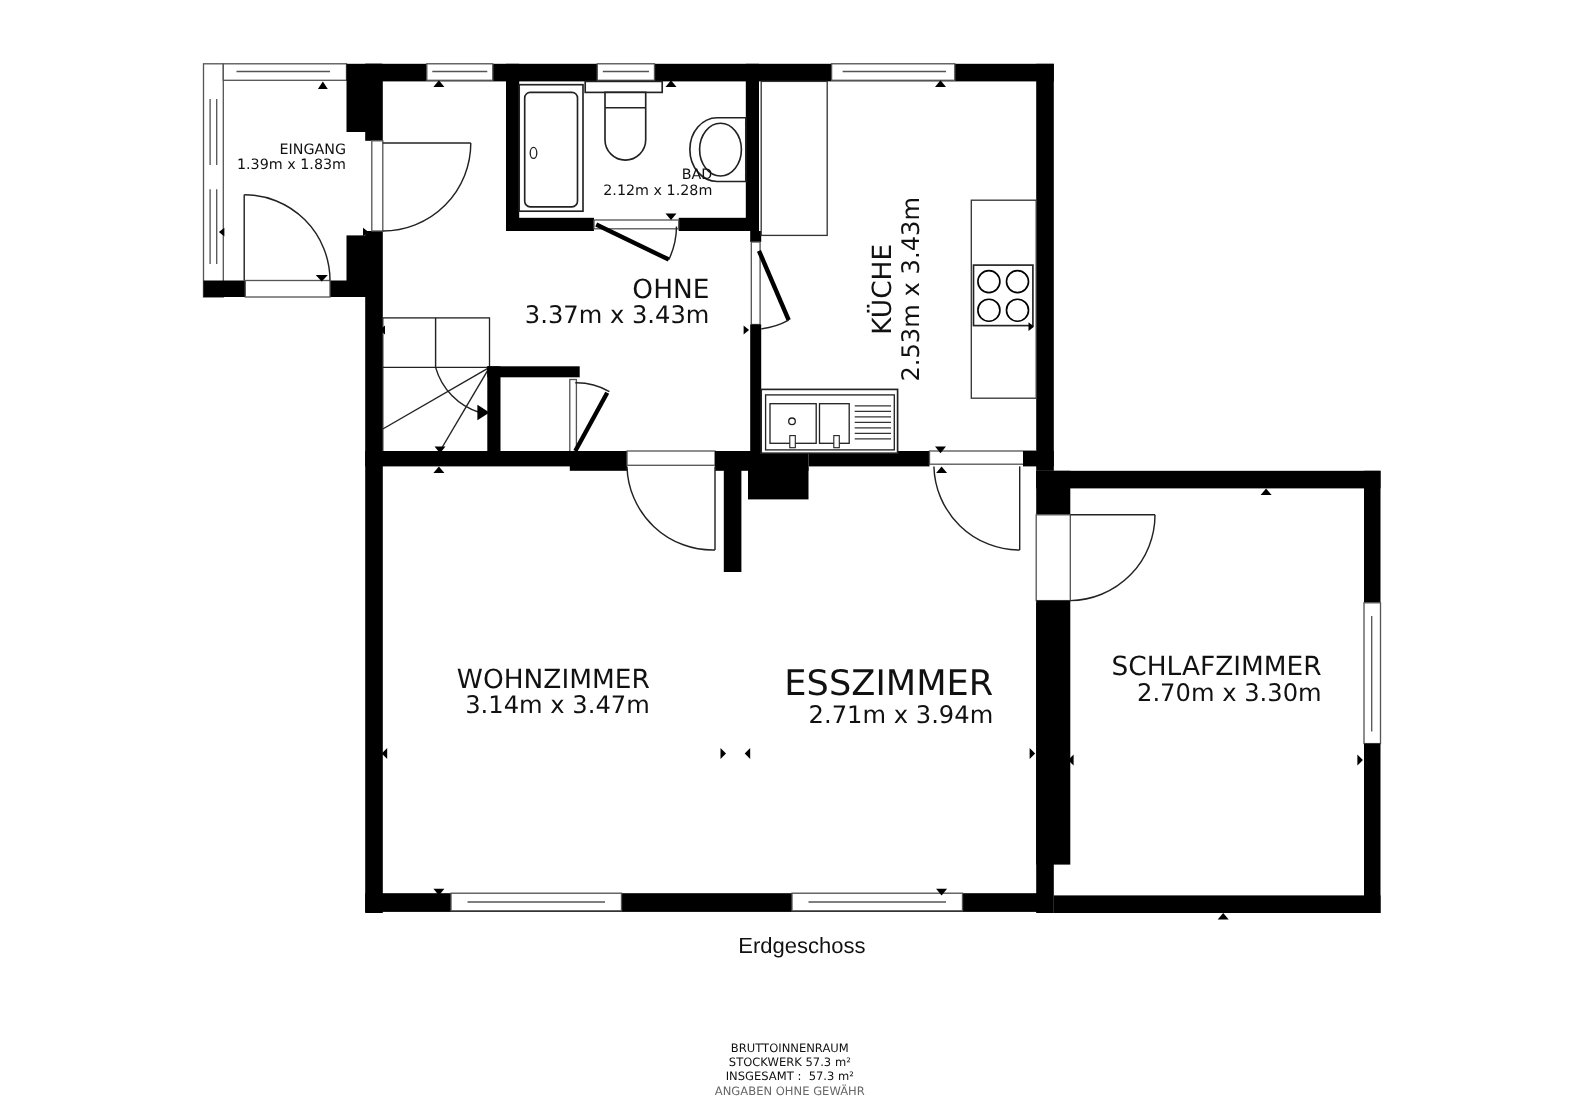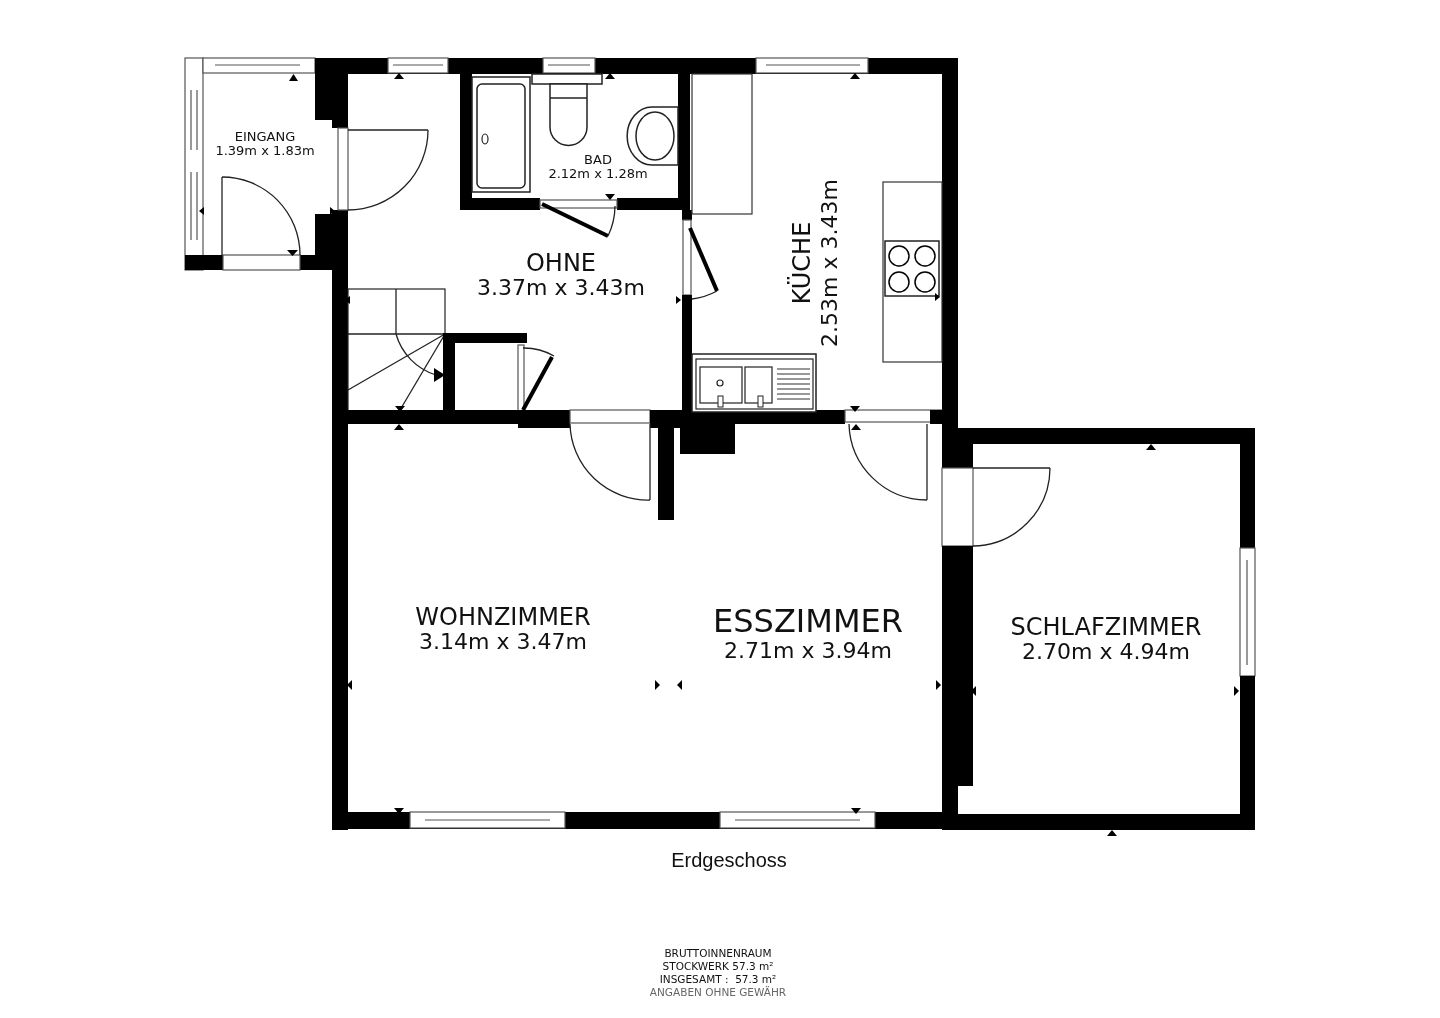--- a/index.html
+++ b/index.html
@@ -5,21 +5,21 @@
   html, body { margin: 0; padding: 0; background: #ffffff; }
   body { width: 1440px; height: 1018px; position: relative; overflow: hidden; font-family: "DejaVu Sans", sans-serif; }
   #plan { position: absolute; left: 0; top: 0; width: 1440px; height: 1018px; }
   .wall { fill: #000; }
   .win { fill: #fff; stroke: #555; stroke-width: 1.2; }
   .winline { stroke: #555; stroke-width: 1.2; fill: none; }
   .thin { stroke: #222; stroke-width: 1.3; fill: none; }
   .thick { stroke: #000; stroke-width: 4; fill: none; }
   .fixture { fill: #fff; stroke: #222; stroke-width: 1.5; }
   .mark { fill: #000; }
-  .label { position: absolute; text-align: center; color: #111; white-space: nowrap; transform: translateX(-50%); line-height: 1.1; }
+  .label { position: absolute; text-align: right; color: #111; white-space: nowrap; transform: translateX(-50%); line-height: 1.1; }
   .room-name { font-size: 26px; }
   .room-dim { font-size: 22px; }
   .small-name { font-size: 13px; }
   .small-dim { font-size: 13px; }
   .rot { position: absolute; left: 815px; top: 263px; transform: translate(-50%, -50%) rotate(-90deg); text-align: center; white-space: nowrap; line-height: 1.15; color: #111; }
   .floor-title { position: absolute; left: 729px; top: 849px; transform: translateX(-50%); font-family: "Liberation Sans", sans-serif; font-size: 20px; color: #111; }
   .summary { position: absolute; left: 718px; top: 947px; transform: translateX(-50%); text-align: center; font-size: 10.5px; line-height: 1.25; color: #111; }
   .summary .disclaimer { color: #666; text-align: right; }
 </style>
 </head>
@@ -258,22 +258,22 @@
   <div class="room-name" style="font-size:24px;">WOHNZIMMER</div>
   <div class="room-dim">3.14m x 3.47m</div>
 </div>
 
 <div class="label" style="left:808px; top:604px;">
   <div class="room-name" style="font-size:32px;">ESSZIMMER</div>
   <div class="room-dim">2.71m x 3.94m</div>
 </div>
 
 <div class="label" style="left:1106px; top:593px;">
-  <div class="room-name" style="font-size:24px;margin-top:21px;">SCHLAFZIMMER</div>
-  <div class="room-dim">2.70m x 4.94m</div>
+  <div class="room-name" style="font-size:24px;">SCHLAFZIMMER</div>
+  <div class="room-dim">2.70m x 3.30m</div>
 </div>
 
 <div class="floor-title">Erdgeschoss</div>
 
 <div class="summary">
   <div>BRUTTOINNENRAUM</div>
   <div>STOCKWERK 57.3 m²</div>
   <div style="white-space:pre;text-align:center;">INSGESAMT :  57.3 m²</div>
   <div class="disclaimer">ANGABEN OHNE GEWÄHR</div>
 </div>

